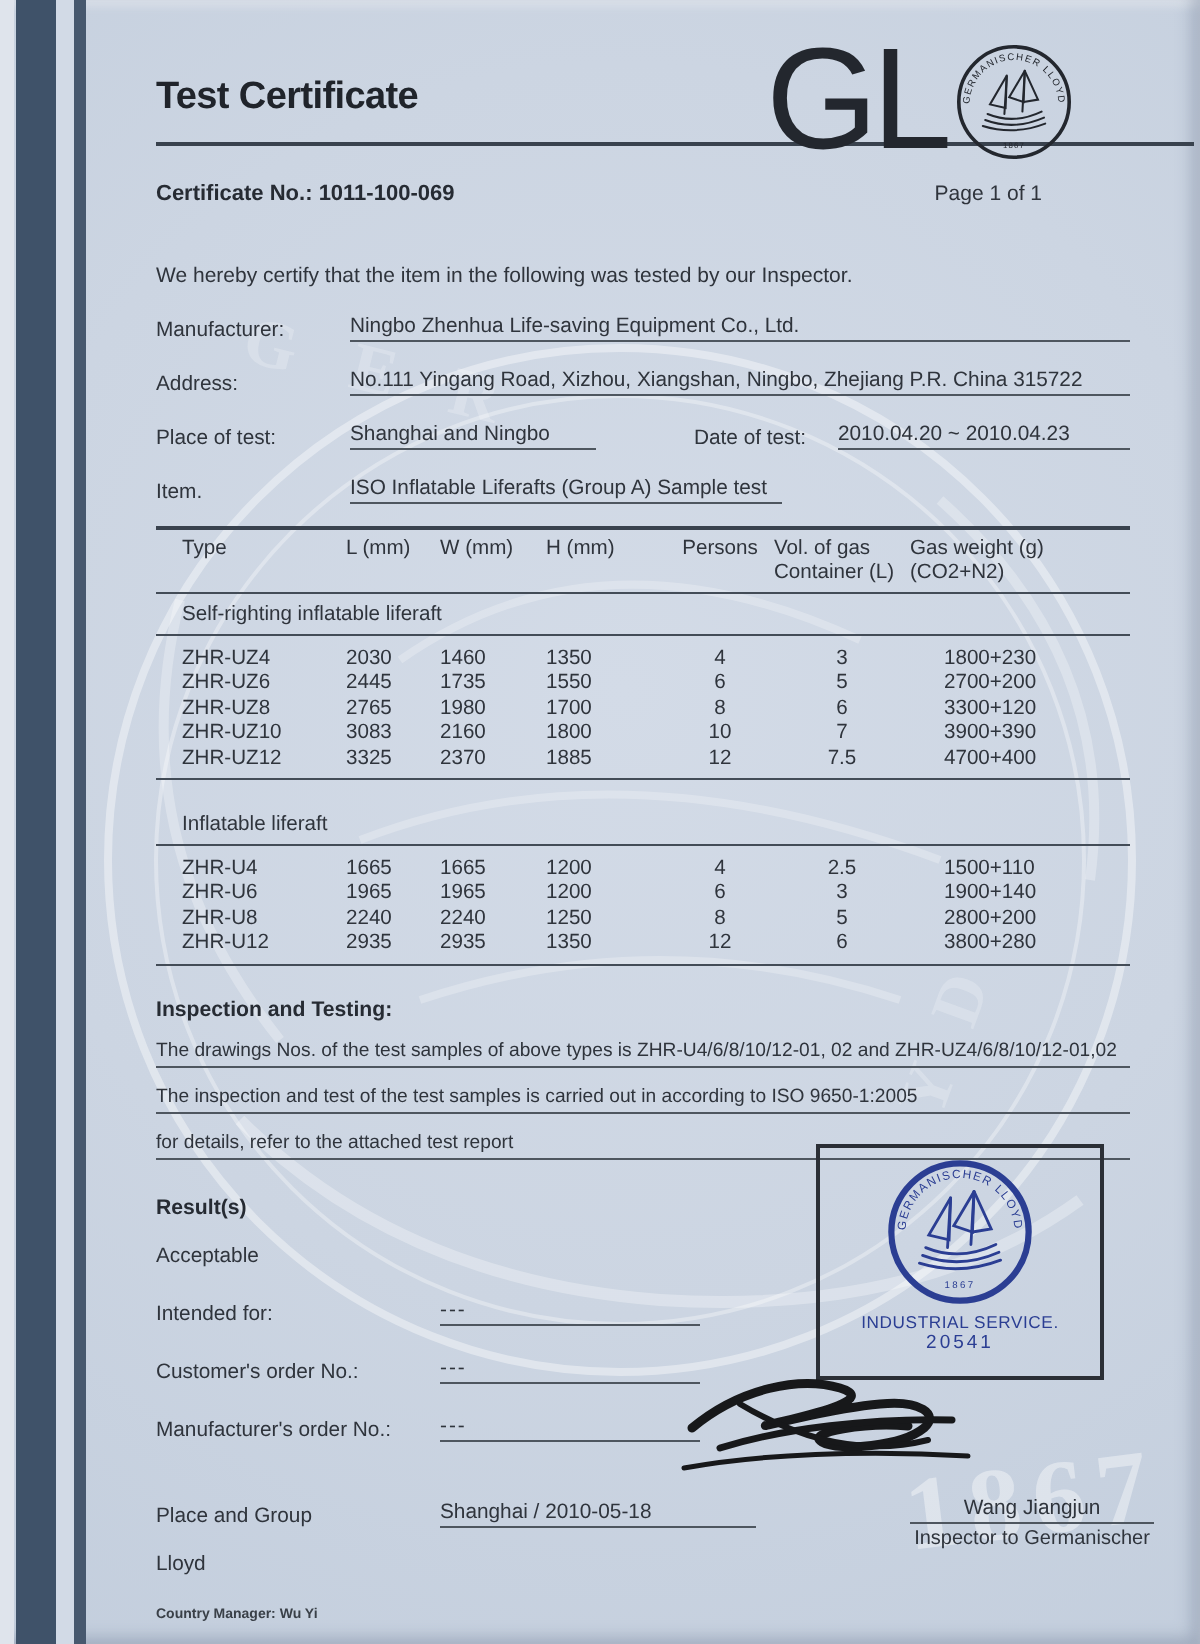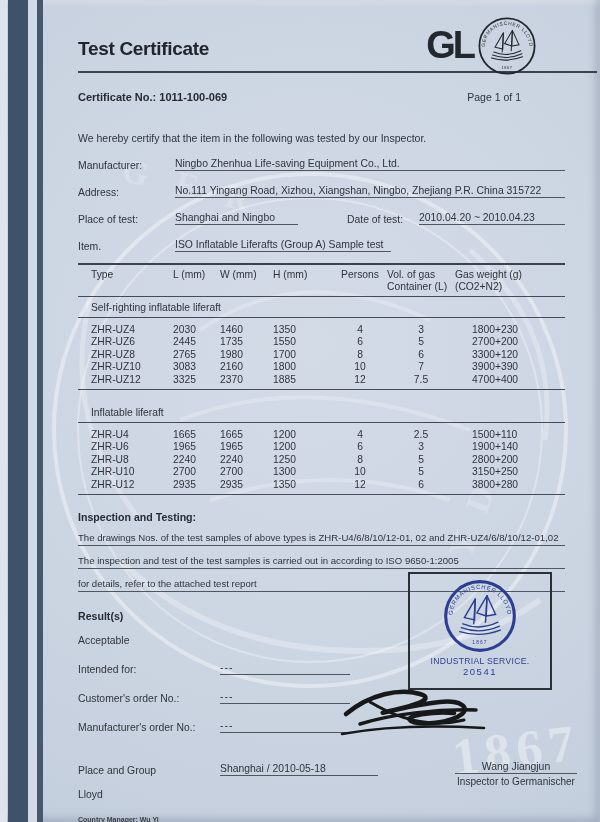--- a/index.html
+++ b/index.html
@@ -20,21 +20,21 @@
   .stripe-thin{position:absolute;left:37px;top:0;width:6px;height:822px;background:#47586e;}
 
   
   .watermark{position:absolute;left:0;top:0;z-index:1;pointer-events:none;}
 
   .content{position:absolute;left:78px;top:0;width:487px;z-index:2;}
 
   .h-row{position:relative;margin-top:26px;height:42px;}
   .title{font-size:19px;font-weight:bold;letter-spacing:-.3px;color:#20242b;padding-top:12px;}
   .gl-logo{position:absolute;right:28px;top:-12px;display:flex;align-items:center;}
-  .gl-text{font-size:38px;font-weight:bold;letter-spacing:-3px;color:#23272e;line-height:1;}
+  .gl-text{font-size:72px;font-weight:normal;letter-spacing:-3px;color:#23272e;line-height:1;}
   .gl-seal{margin-left:4px;margin-top:2px;}
   .h-rule{height:2px;background:#39424e;width:calc(100% + 32px);margin-top:3px;}
 
   .cert-row{display:flex;justify-content:space-between;margin-top:18px;padding-right:44px;}
   .cert-no{font-size:11px;font-weight:bold;color:#262b33;}
   .page-ind{font-size:10.5px;}
 
   .intro{margin-top:29px;font-size:10.5px;}
 
   .field-row{display:flex;margin-top:14px;font-size:10.4px;align-items:flex-end;}
@@ -289,29 +289,20 @@
           </tr>
           <tr>
             <td class="c0">ZHR-U8</td>
             <td class="c1">2240</td>
             <td class="c2">2240</td>
             <td class="c3">1250</td>
             <td class="c4">8</td>
             <td class="c5">5</td>
             <td class="c6">2800+200</td>
           </tr>
-          <tr>
-            <td class="c0">ZHR-U10</td>
-            <td class="c1">2700</td>
-            <td class="c2">2700</td>
-            <td class="c3">1300</td>
-            <td class="c4">10</td>
-            <td class="c5">5</td>
-            <td class="c6">3150+250</td>
-          </tr>
           <tr class="last">
             <td class="c0">ZHR-U12</td>
             <td class="c1">2935</td>
             <td class="c2">2935</td>
             <td class="c3">1350</td>
             <td class="c4">12</td>
             <td class="c5">6</td>
             <td class="c6">3800+280</td>
           </tr>
         </tbody>

